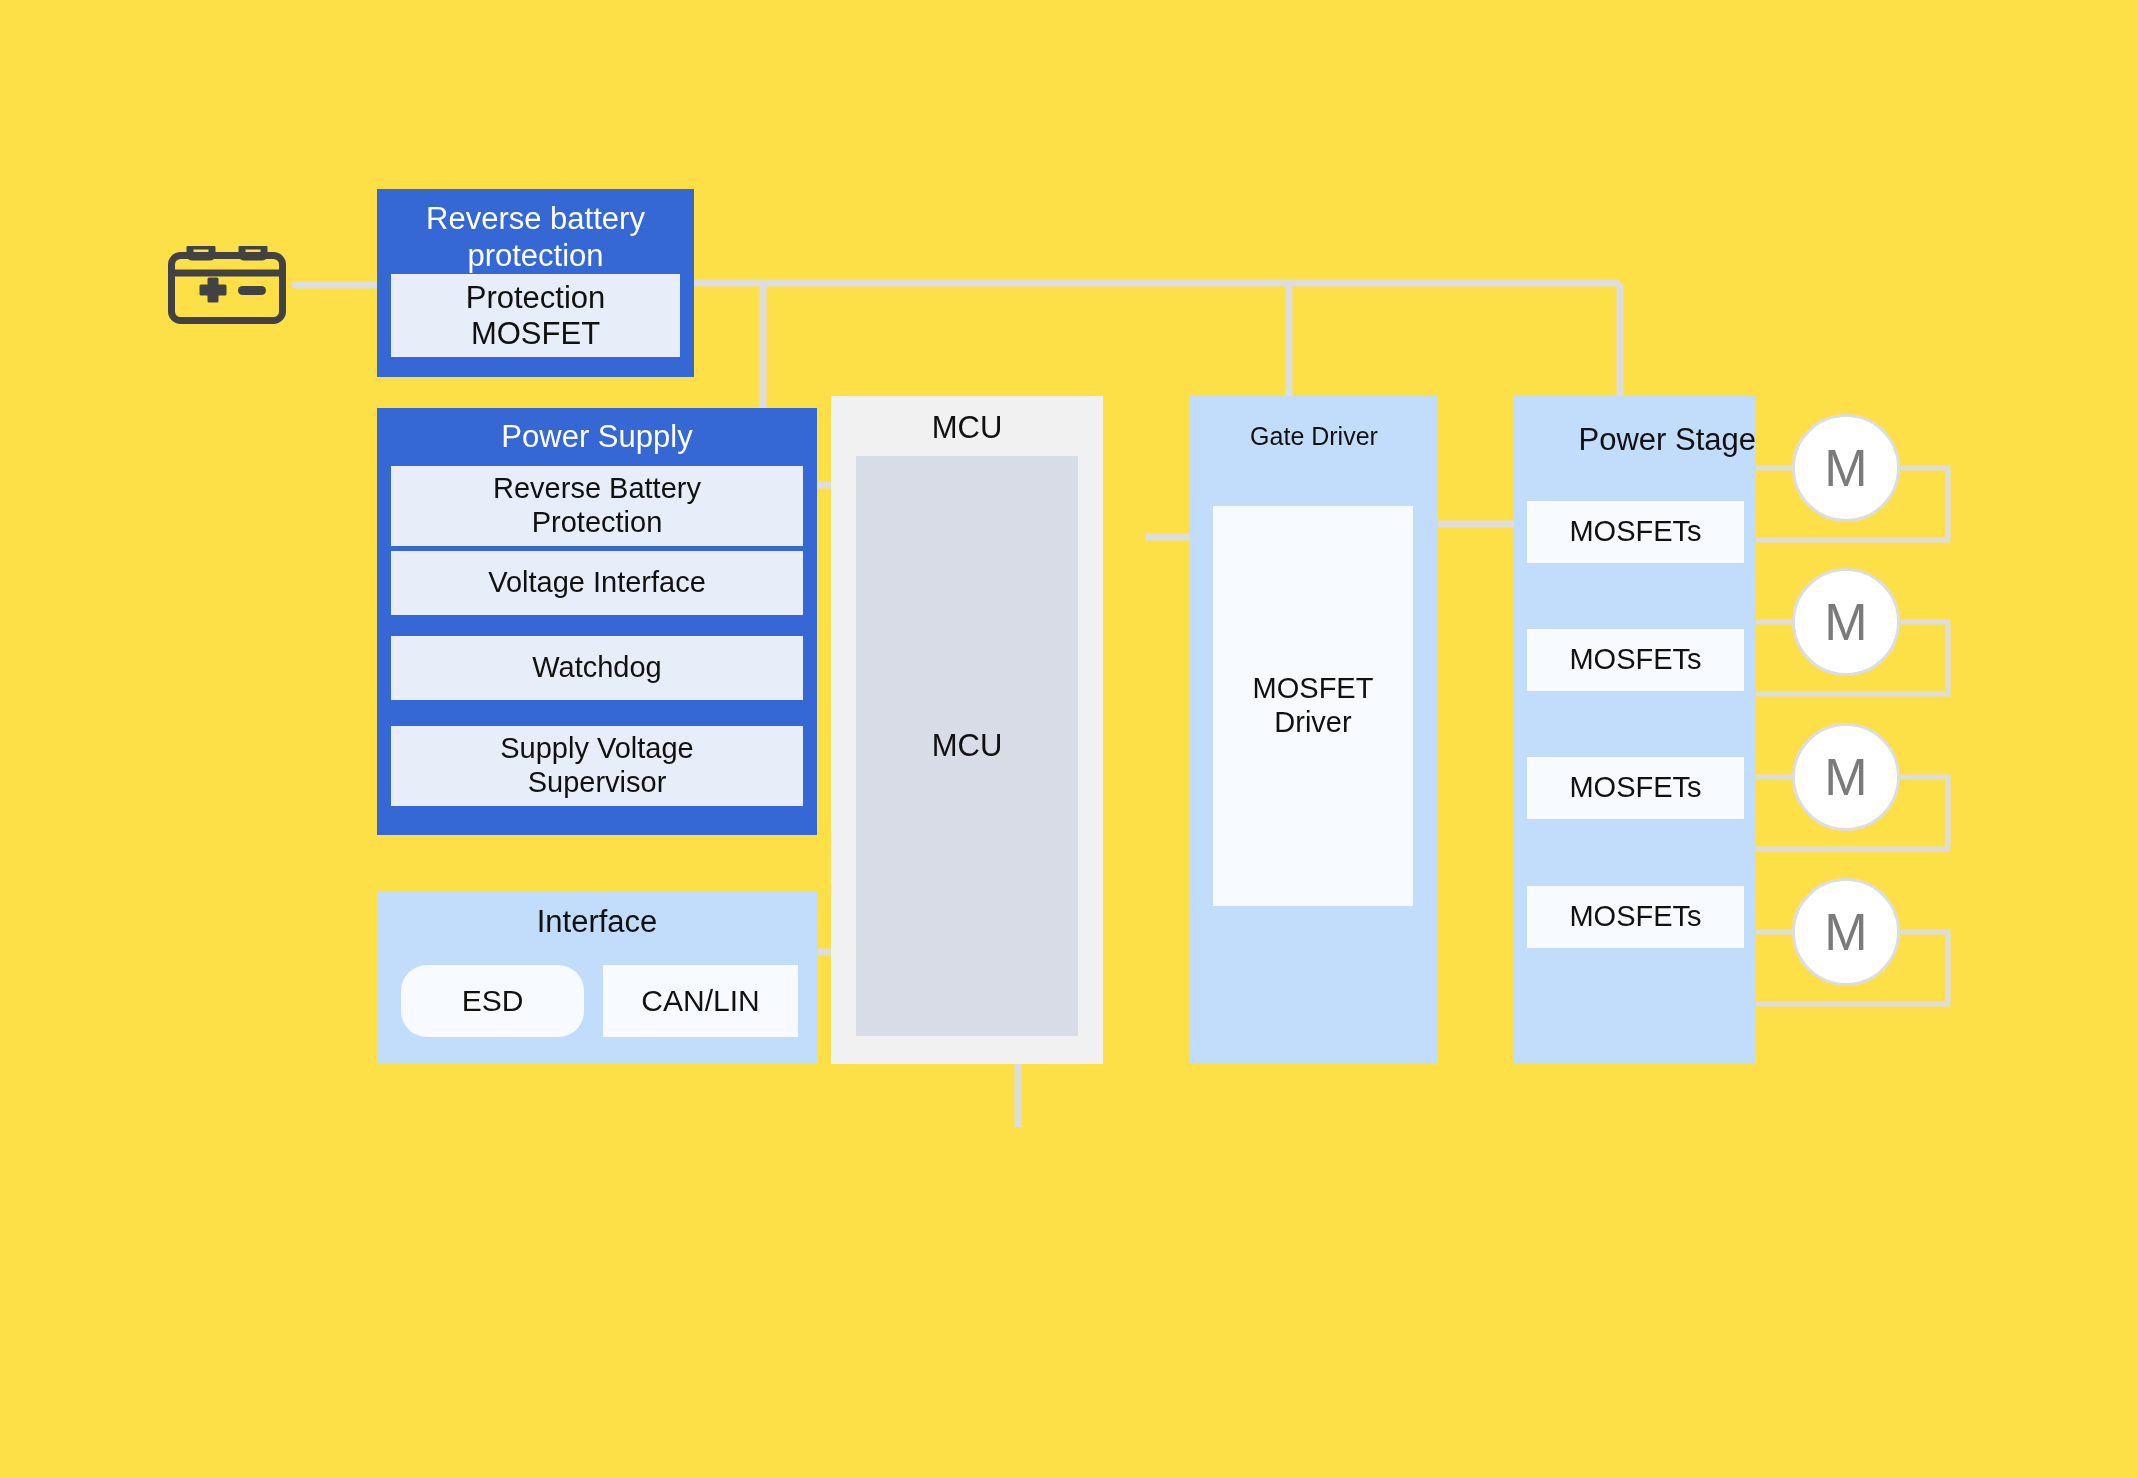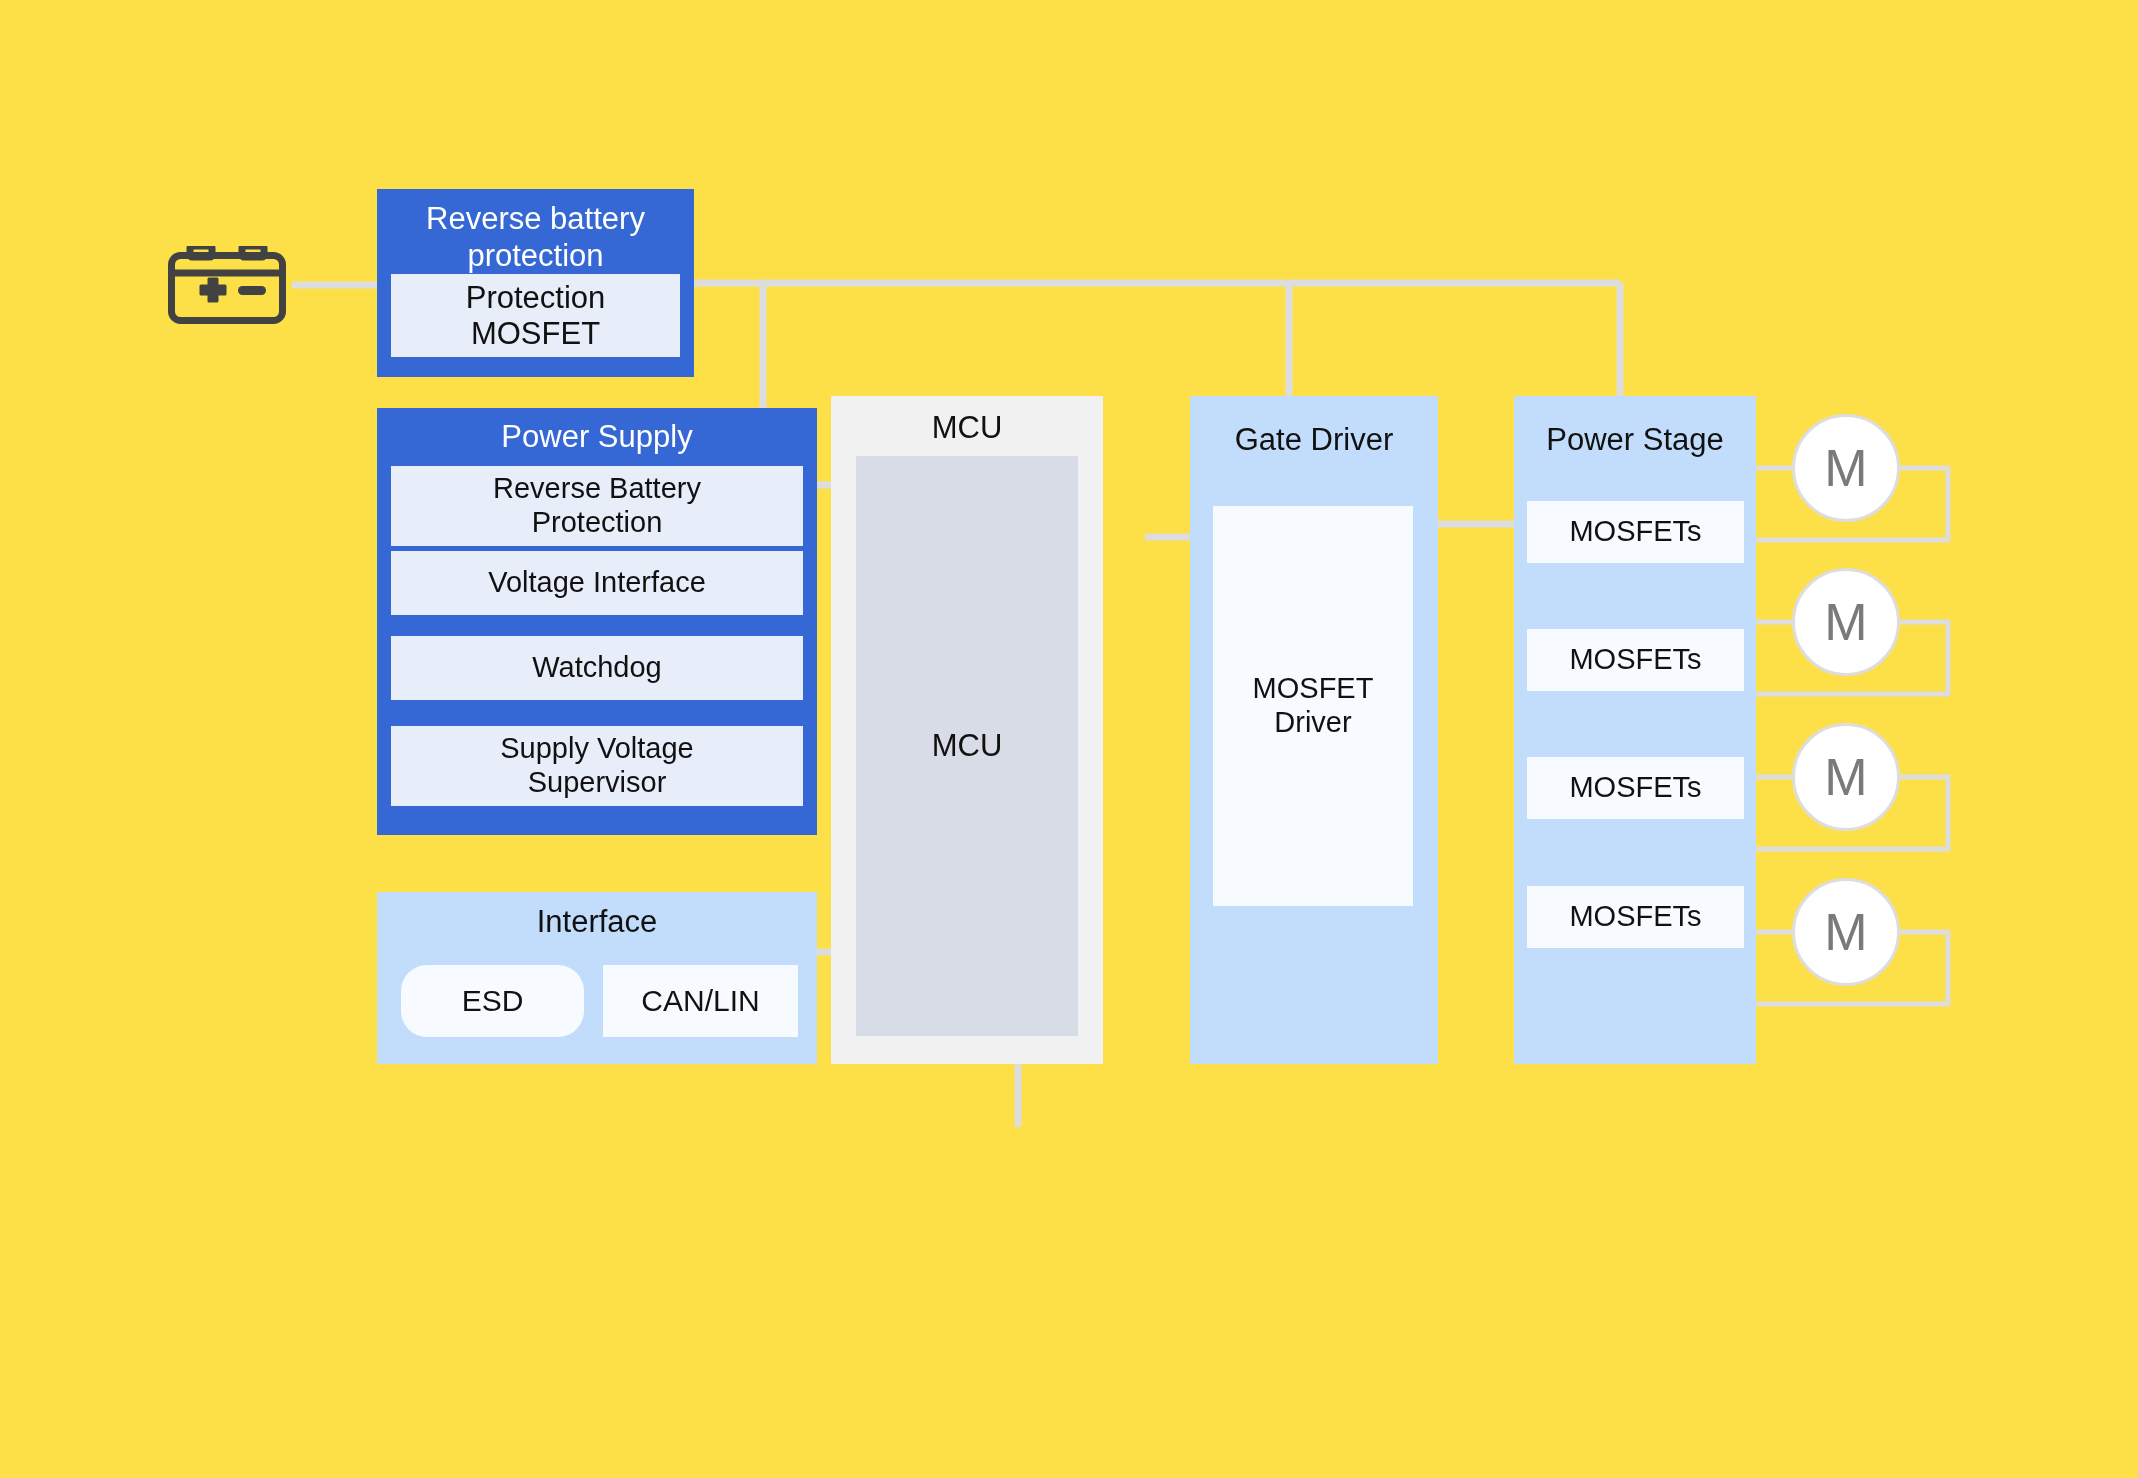--- a/index.html
+++ b/index.html
@@ -131,21 +131,21 @@
     position: absolute;
     left: 25px; top: 60px;
     width: 222px; height: 580px;
     font-size: 31px;
   }
 
   #blk-gate {
     left: 1190px; top: 396px;
     width: 248px; height: 668px;
   }
-  #blk-gate .block-title { font-size: 31px; padding-top: 26px; }
+  #blk-gate .block-title { font-size: 25px; padding-top: 26px; }
   #sub-mosdrv {
     position: absolute;
     left: 23px; top: 110px;
     width: 200px; height: 400px;
     font-size: 29px;
   }
 
   #blk-stage {
     left: 1514px; top: 396px;
     width: 242px; height: 668px;
@@ -286,21 +286,21 @@
     <div class="sub" id="sub-mcu-core" style="white-space: pre-line;">MCU</div>
   </div>
 
   <div class="block grp-light" id="blk-gate">
     <div class="block-title" style="white-space: pre-line;">Gate  Driver</div>
     <div class="sub" id="sub-mosdrv" style="white-space: pre-line;">MOSFET
 Driver</div>
   </div>
 
   <div class="block grp-light" id="blk-stage">
-    <div class="block-title" style="white-space: pre-line;">Power Stage</div>
+    <div class="block-title" style="white-space: pre-line; text-align: right;">Power Stage</div>
     <div class="sub" id="mos-0" style="white-space: pre-line;">MOSFETs</div>
     <div class="sub" id="mos-1" style="white-space: pre-line;">MOSFETs</div>
     <div class="sub" id="mos-2" style="white-space: pre-line;">MOSFETs</div>
     <div class="sub" id="mos-3" style="white-space: pre-line;">MOSFETs</div>
   </div>
 
 
   <div class="motor" id="motor-0">M</div>
   <div class="motor" id="motor-1">M</div>
   <div class="motor" id="motor-2">M</div>

